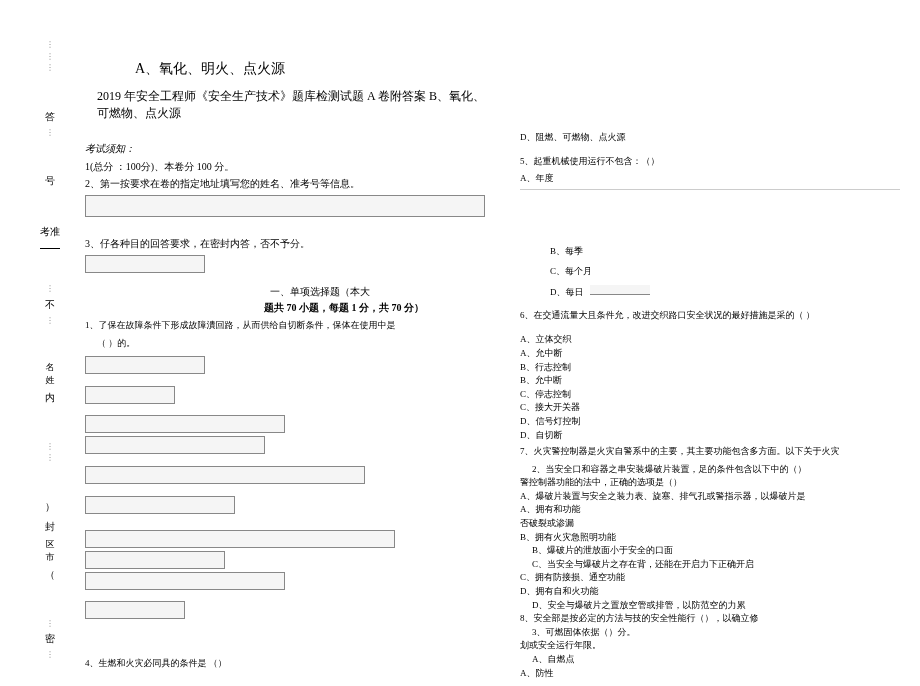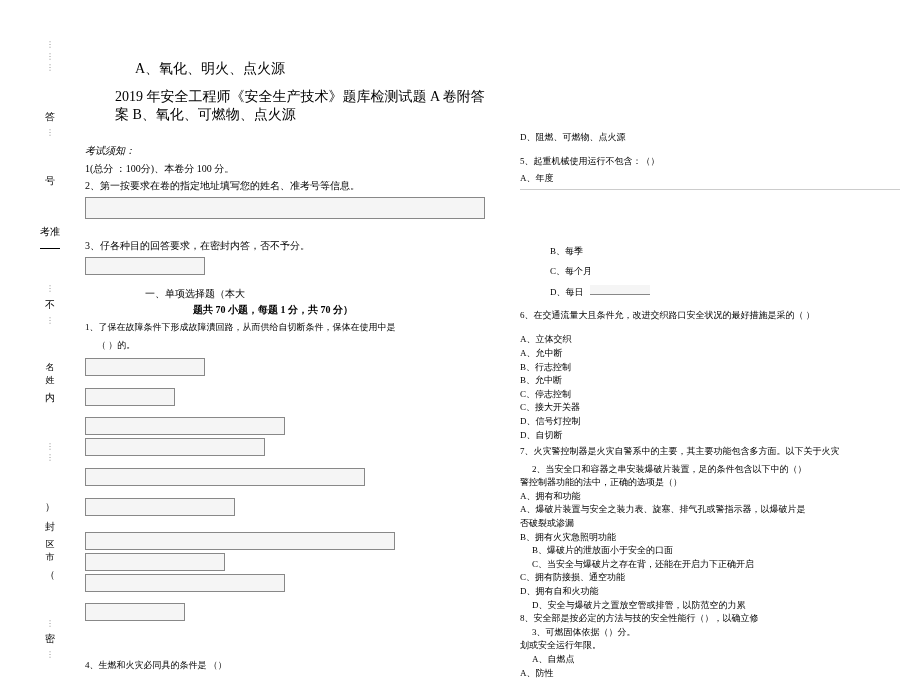--- a/index.html
+++ b/index.html
@@ -49,23 +49,23 @@
       left: 520px;
       top: 130px;
       width: 380px;
     }
     .title-sub {
       font-size: 14px;
       margin-bottom: 10px;
       margin-left: 50px;
     }
     .title-main {
-      font-size: 14px;
+      font-size: 12px;
       margin-bottom: 20px;
-      margin-left: 30px;
+      margin-left: 12px;
     }
     .notice-title {
       font-size: 10px;
       margin-top: 10px;
       margin-bottom: 3px;
       font-style: italic;
     }
     .notice-line {
       font-size: 10px;
       margin-bottom: 2px;
@@ -95,20 +95,21 @@
     .box-wide {
       width: 340px;
       border: 1px solid #888;
       background: #f5f5f5;
       height: 18px;
       margin: 3px 0;
     }
     .section-title {
       font-size: 10px;
       margin: 8px 0 4px 60px;
+      text-align: center;
     }
     .question {
       font-size: 9px;
       margin: 4px 0;
       line-height: 1.5;
     }
     .option {
       font-size: 9px;
       margin: 1px 0 1px 0;
       line-height: 1.4;
@@ -246,22 +247,22 @@
   <div class="option">B、行志控制</div>
   <div class="option">B、允中断</div>
   <div class="option">C、停志控制</div>
   <div class="option">C、接大开关器</div>
   <div class="option">D、信号灯控制</div>
   <div class="option">D、自切断</div>
 
   <div class="question">7、火灾警控制器是火灾自警系中的主要，其主要功能包含多方面。以下关于火灾</div>
   <div class="option" style="margin-left:12px;">2、当安全口和容器之串安装爆破片装置，足的条件包含以下中的（）</div>
   <div class="option">警控制器功能的法中，正确的选项是（）</div>
+  <div class="option">A、爆破片装置与安全之装力表、旋塞、排气孔或警指示器，以爆破片是</div>
   <div class="option">A、拥有和功能</div>
-  <div class="option">A、爆破片装置与安全之装力表、旋塞、排气孔或警指示器，以爆破片是</div>
   <div class="option">否破裂或渗漏</div>
   <div class="option">B、拥有火灾急照明功能</div>
   <div class="option" style="margin-left:12px;">B、爆破片的泄放面小于安全的口面</div>
   <div class="option" style="margin-left:12px;">C、当安全与爆破片之存在背，还能在开启力下正确开启</div>
   <div class="option">C、拥有防接损、通空功能</div>
   <div class="option">D、拥有自和火功能</div>
   <div class="option" style="margin-left:12px;">D、安全与爆破片之置放空管或排管，以防范空的力累</div>
   <div class="option">8、安全部是按必定的方法与技的安全性能行（），以确立修</div>
   <div class="option" style="margin-left:12px;">3、可燃固体依据（）分。</div>
   <div class="option">划或安全运行年限。</div>

